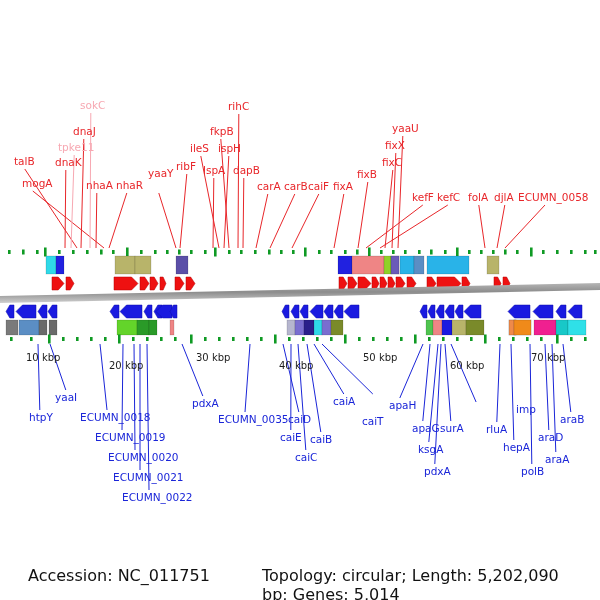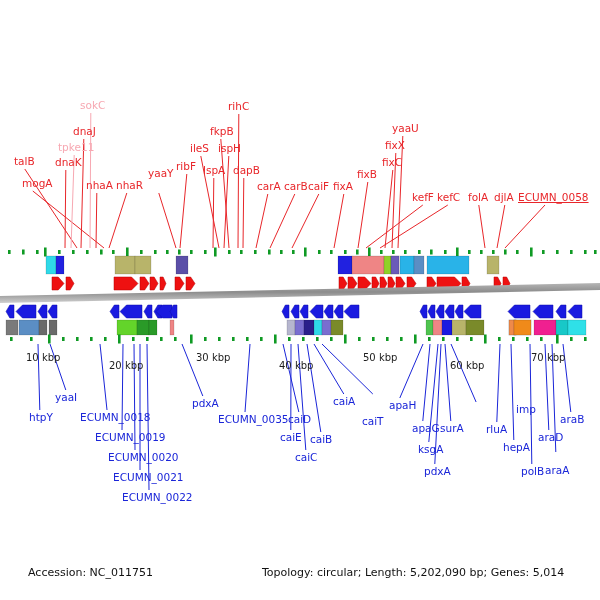--- a/index.html
+++ b/index.html
@@ -11,21 +11,21 @@
   #stage{position:absolute;left:0;top:0;width:600px;height:600px;}
   svg#canvas{position:absolute;left:0;top:0;width:600px;height:600px;display:block;}
 
   .title{
     position:absolute;top:9px;left:0;width:600px;text-align:center;
     font-family:"DejaVu Sans","Liberation Sans",sans-serif;
     font-size:12.5px;font-style:italic;color:#1a1a1a;letter-spacing:.2px;
   }
   .footer{
     position:absolute;bottom:18px;left:0;width:584px;height:16px;
-    font-size:11px;color:#111;
+    font-size:16px;color:#111;
   }
   .footer .acc{position:absolute;left:28px;top:0;}
   .footer .topo{position:absolute;left:262px;top:0;}
 
   .lbl{
     position:absolute;font-size:10.5px;white-space:nowrap;
     font-family:"DejaVu Sans","Liberation Sans",sans-serif;
     line-height:11px;
   }
   .lbl.top{color:#e8262a;}
@@ -326,21 +326,21 @@
       <div class="lbl top" style="left: 308px; top: 181px;">caiF</div>
       <div class="lbl top" style="left: 333px; top: 181px;">fixA</div>
       <div class="lbl top" style="left: 357px; top: 169px;">fixB</div>
       <div class="lbl top" style="left: 382px; top: 157px;">fixC</div>
       <div class="lbl top" style="left: 385px; top: 140px;">fixX</div>
       <div class="lbl top" style="left: 392px; top: 123px;">yaaU</div>
       <div class="lbl top" style="left: 412px; top: 192px;">kefF</div>
       <div class="lbl top" style="left: 437px; top: 192px;">kefC</div>
       <div class="lbl top" style="left: 468px; top: 192px;">folA</div>
       <div class="lbl top" style="left: 494px; top: 192px;">djlA</div>
-      <div class="lbl top" style="left: 518px; top: 192px; text-decoration: underline;">ECUMN_0058</div>
+      <div class="lbl top" style="left: 518px; top: 192px;">ECUMN_0058</div>
     </div>
   <div id="scale-label-layer">
       <div class="lbl scale" style="left: 26px; top: 352px;">10 kbp</div>
       <div class="lbl scale" style="left: 109px; top: 360px;">20 kbp</div>
       <div class="lbl scale" style="left: 196px; top: 352px;">30 kbp</div>
       <div class="lbl scale" style="left: 279px; top: 360px;">40 kbp</div>
       <div class="lbl scale" style="left: 363px; top: 352px;">50 kbp</div>
       <div class="lbl scale" style="left: 450px; top: 360px;">60 kbp</div>
       <div class="lbl scale" style="left: 531px; top: 352px;">70 kbp</div>
     </div>
@@ -363,21 +363,21 @@
       <div class="lbl bot" style="left: 389px; top: 400px;">apaH</div>
       <div class="lbl bot" style="left: 412px; top: 423px;">apaG</div>
       <div class="lbl bot" style="left: 418px; top: 444px;">ksgA</div>
       <div class="lbl bot" style="left: 424px; top: 466px;">pdxA</div>
       <div class="lbl bot" style="left: 440px; top: 423px;">surA</div>
       <div class="lbl bot" style="left: 468px; top: 404px; margin-left: 48px;">imp</div>
       <div class="lbl bot" style="left: 486px; top: 424px;">rluA</div>
       <div class="lbl bot" style="left: 503px; top: 442px;">hepA</div>
       <div class="lbl bot" style="left: 521px; top: 466px;">polB</div>
       <div class="lbl bot" style="left: 538px; top: 432px;">araD</div>
-      <div class="lbl bot" style="left: 545px; top: 465px;">araA</div>
+      <div class="lbl bot" style="left: 545px; top: 454px;">araA</div>
       <div class="lbl bot" style="left: 560px; top: 414px;">araB</div>
     </div>
 
   <div class="footer">
     <span class="acc">Accession: NC_011751</span>
     <span class="topo">Topology: circular; Length: 5,202,090 bp; Genes: 5,014</span>
   </div>
 
 </div>
 

